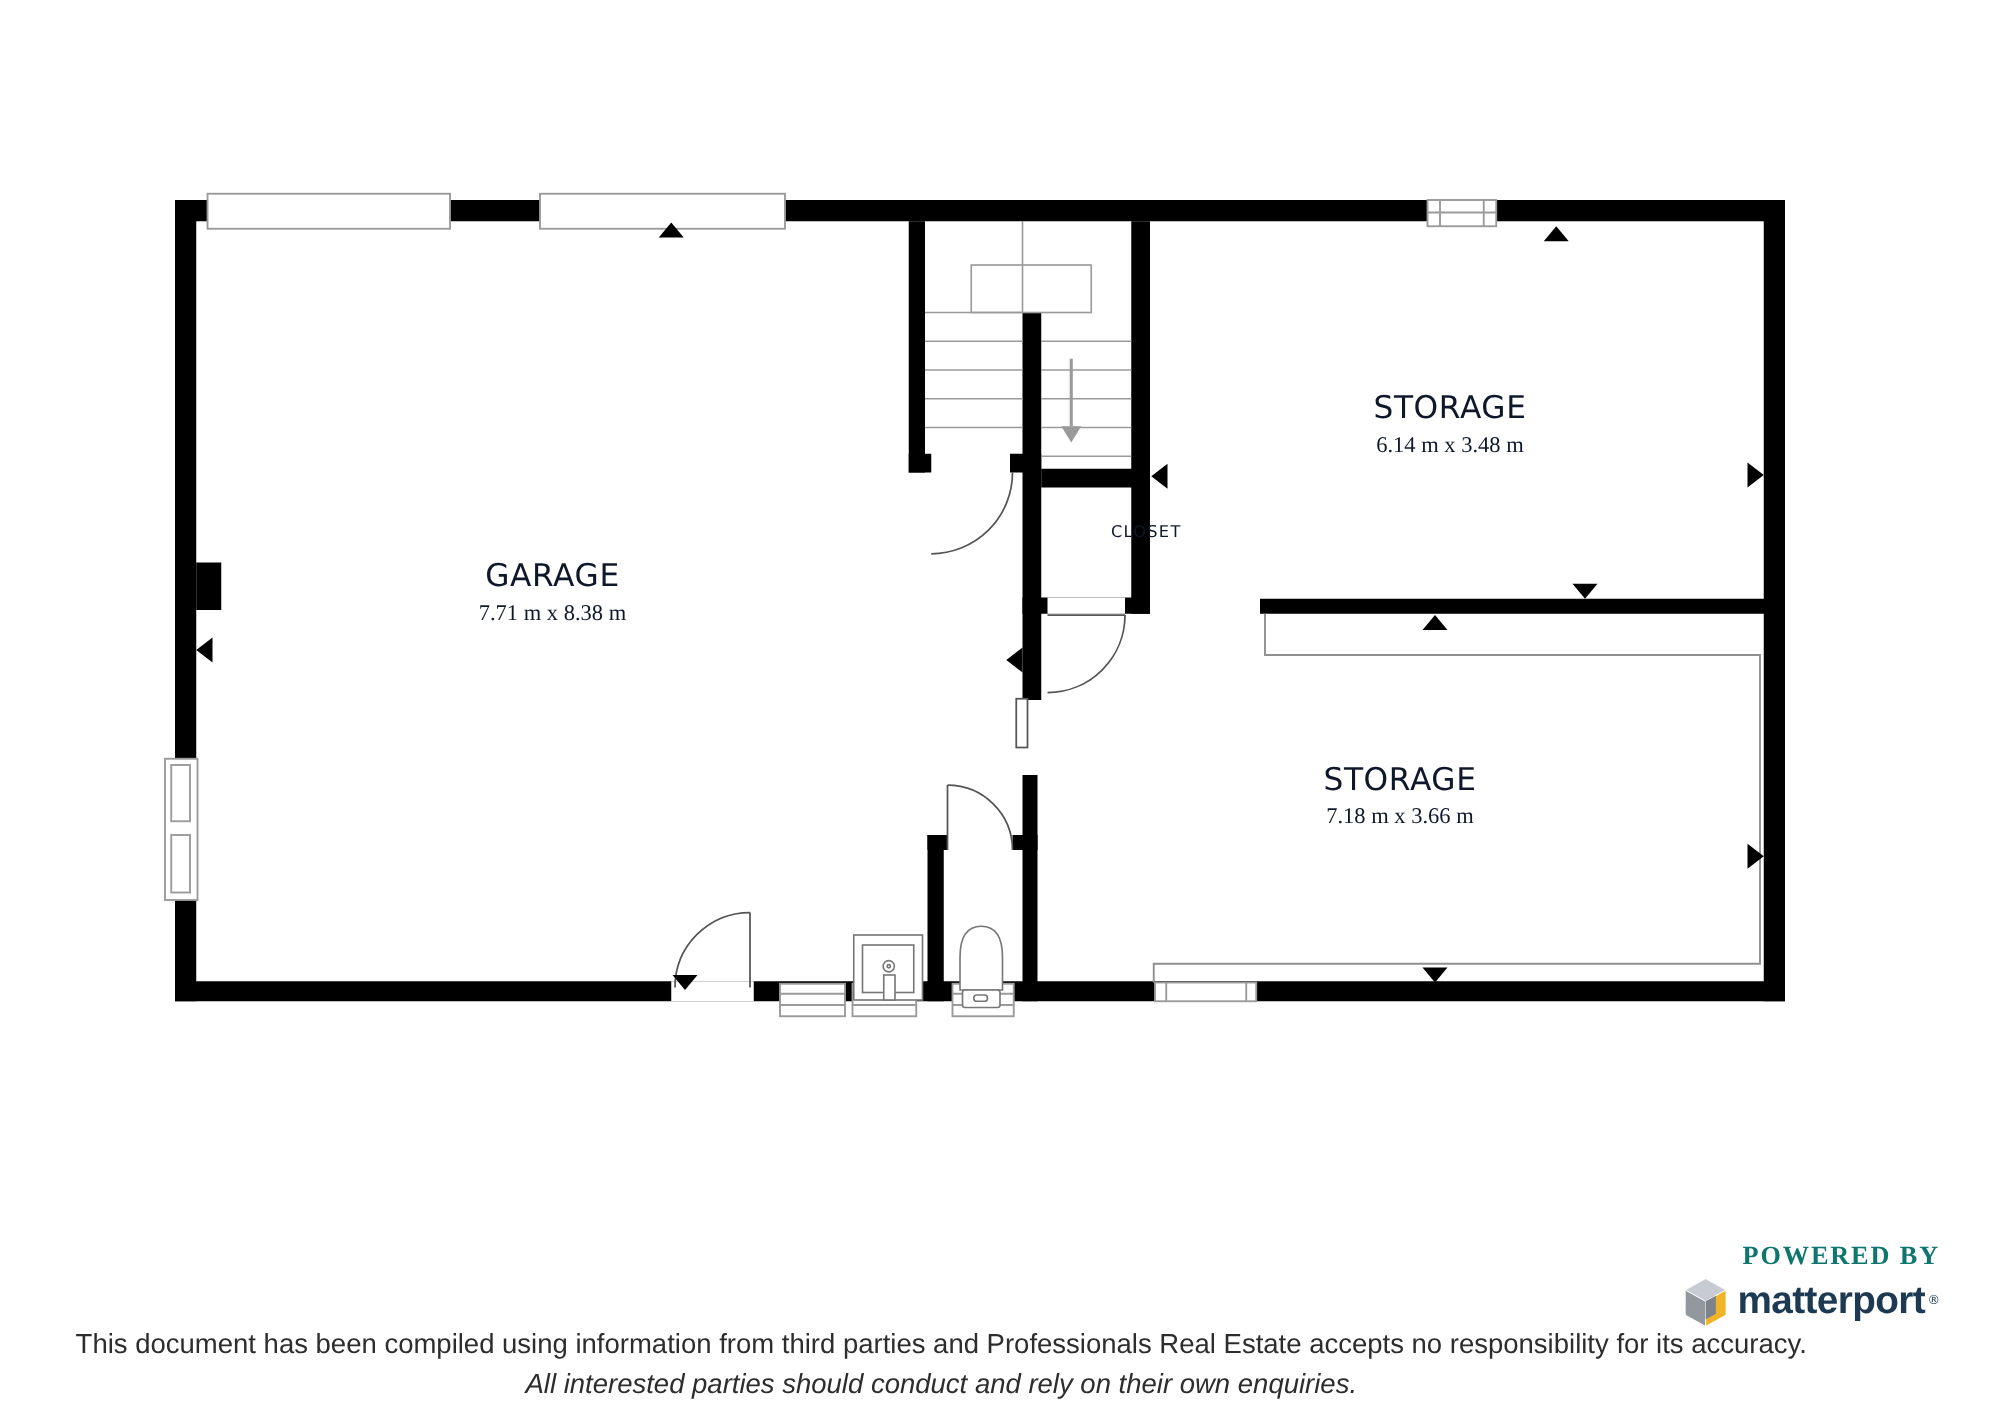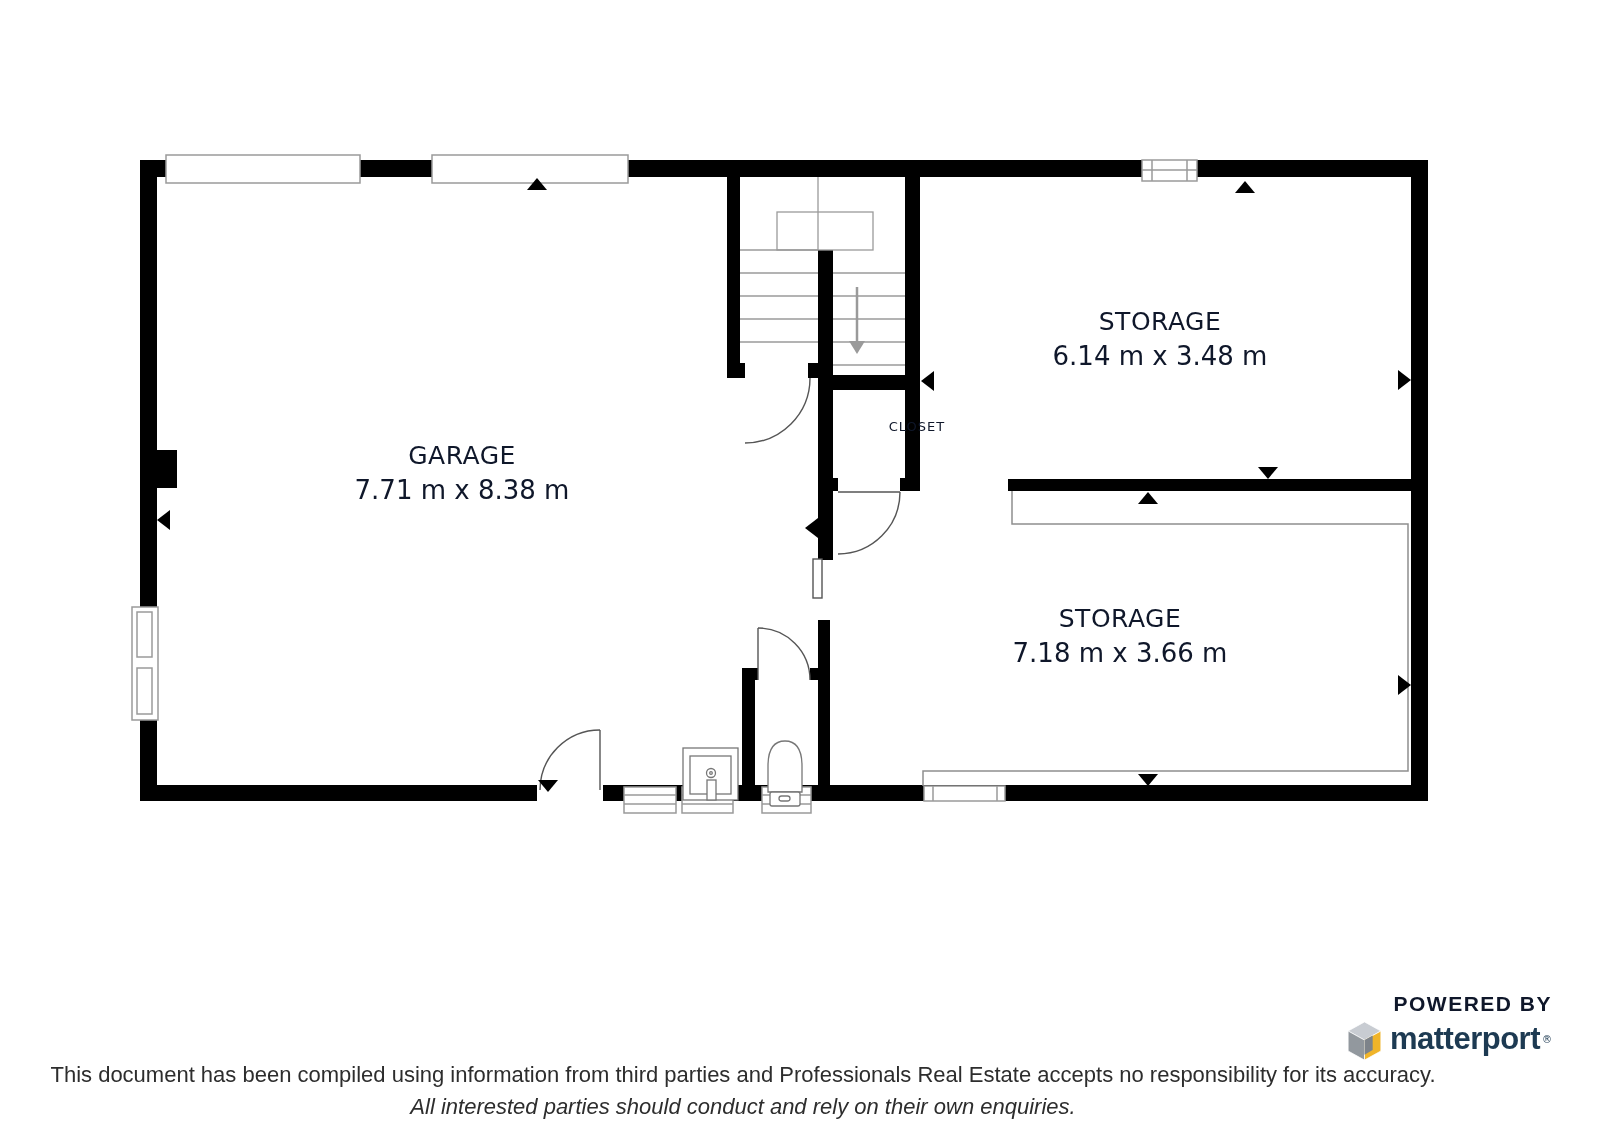--- a/index.html
+++ b/index.html
@@ -7,38 +7,38 @@
     width:1600px;height:1131px;background:#ffffff;position:relative;overflow:hidden;
     font-family:"DejaVu Sans",sans-serif;
   }
   #plan-stage{position:absolute;left:0;top:0;width:1600px;height:1131px;}
   svg{position:absolute;left:0;top:0;}
   .room-label{
     position:absolute;transform:translate(-50%,-50%);
     text-align:center;color:#0f172a;line-height:1.25;white-space:nowrap;
   }
   .room-name{font-size:25px;letter-spacing:0.5px;}
-  .room-dims{font-size:26px;margin-top:3px;}
+  .room-dims{font-size:18px;margin-top:3px;font-family:Liberation Serif, serif;}
   .closet-name{font-size:13px;letter-spacing:1px;}
   
   .brand-block{position:absolute;right:48px;top:992px;text-align:right;}
   .powered-by{
-    font-family:Liberation Sans, sans-serif;font-weight:bold;
-    font-size:21px;letter-spacing:1.5px;color:#0f172a;text-align:right;
+    font-family:Liberation Serif, serif;font-weight:bold;
+    font-size:21px;letter-spacing:1.5px;color:#0f766e;text-align:right;
   }
   .brand-row{display:flex;align-items:center;justify-content:flex-end;margin-top:3px;}
   .brand-cube{width:37px;height:40px;margin-right:7px;position:relative;top:2px;}
   .brand-word{
     font-family:"Liberation Sans",sans-serif;font-weight:bold;
     font-size:31px;letter-spacing:-0.5px;color:#1d3a52;
   }
   .brand-reg{font-size:10px;color:#1d3a52;vertical-align:super;margin-left:2px;}
   
   .disclaimer{
-    position:absolute;left:0;width:1486px;text-align:center;
+    position:absolute;left:10px;width:1486px;text-align:center;
     font-family:"Liberation Sans",sans-serif;color:#2d2d2d;font-size:22px;
   }
   .disclaimer.line1{top:1062px;}
   .disclaimer.line2{top:1094px;font-style:italic;}
 </style>
 </head>
 <body>
 
 <div id="plan-stage">
 
@@ -173,21 +173,21 @@
     <polygon points="921,381 934,371 934,391"></polygon>
     <polygon points="1411,380 1398,370 1398,390"></polygon>
     <polygon points="1411,685 1398,675 1398,695"></polygon>
     <polygon points="1268,479 1258,467 1278,467"></polygon>
     <polygon points="1148,492 1138,504 1158,504"></polygon>
     <polygon points="1148,786 1138,774 1158,774"></polygon>
     <polygon points="548,792 538,780 558,780"></polygon>
   </g>
 </svg>
 
-  <div class="room-label" style="left:442px;top:473px;margin-left:20px;">
+  <div class="room-label" style="left:442px;top:473px;">
     <div class="room-name">GARAGE</div>
     <div class="room-dims">7.71 m x 8.38 m</div>
   </div>
 
   <div class="room-label" style="left:1160px;top:339px;">
     <div class="room-name">STORAGE</div>
     <div class="room-dims">6.14 m x 3.48 m</div>
   </div>
 
   <div class="room-label" style="left:1120px;top:636px;">

